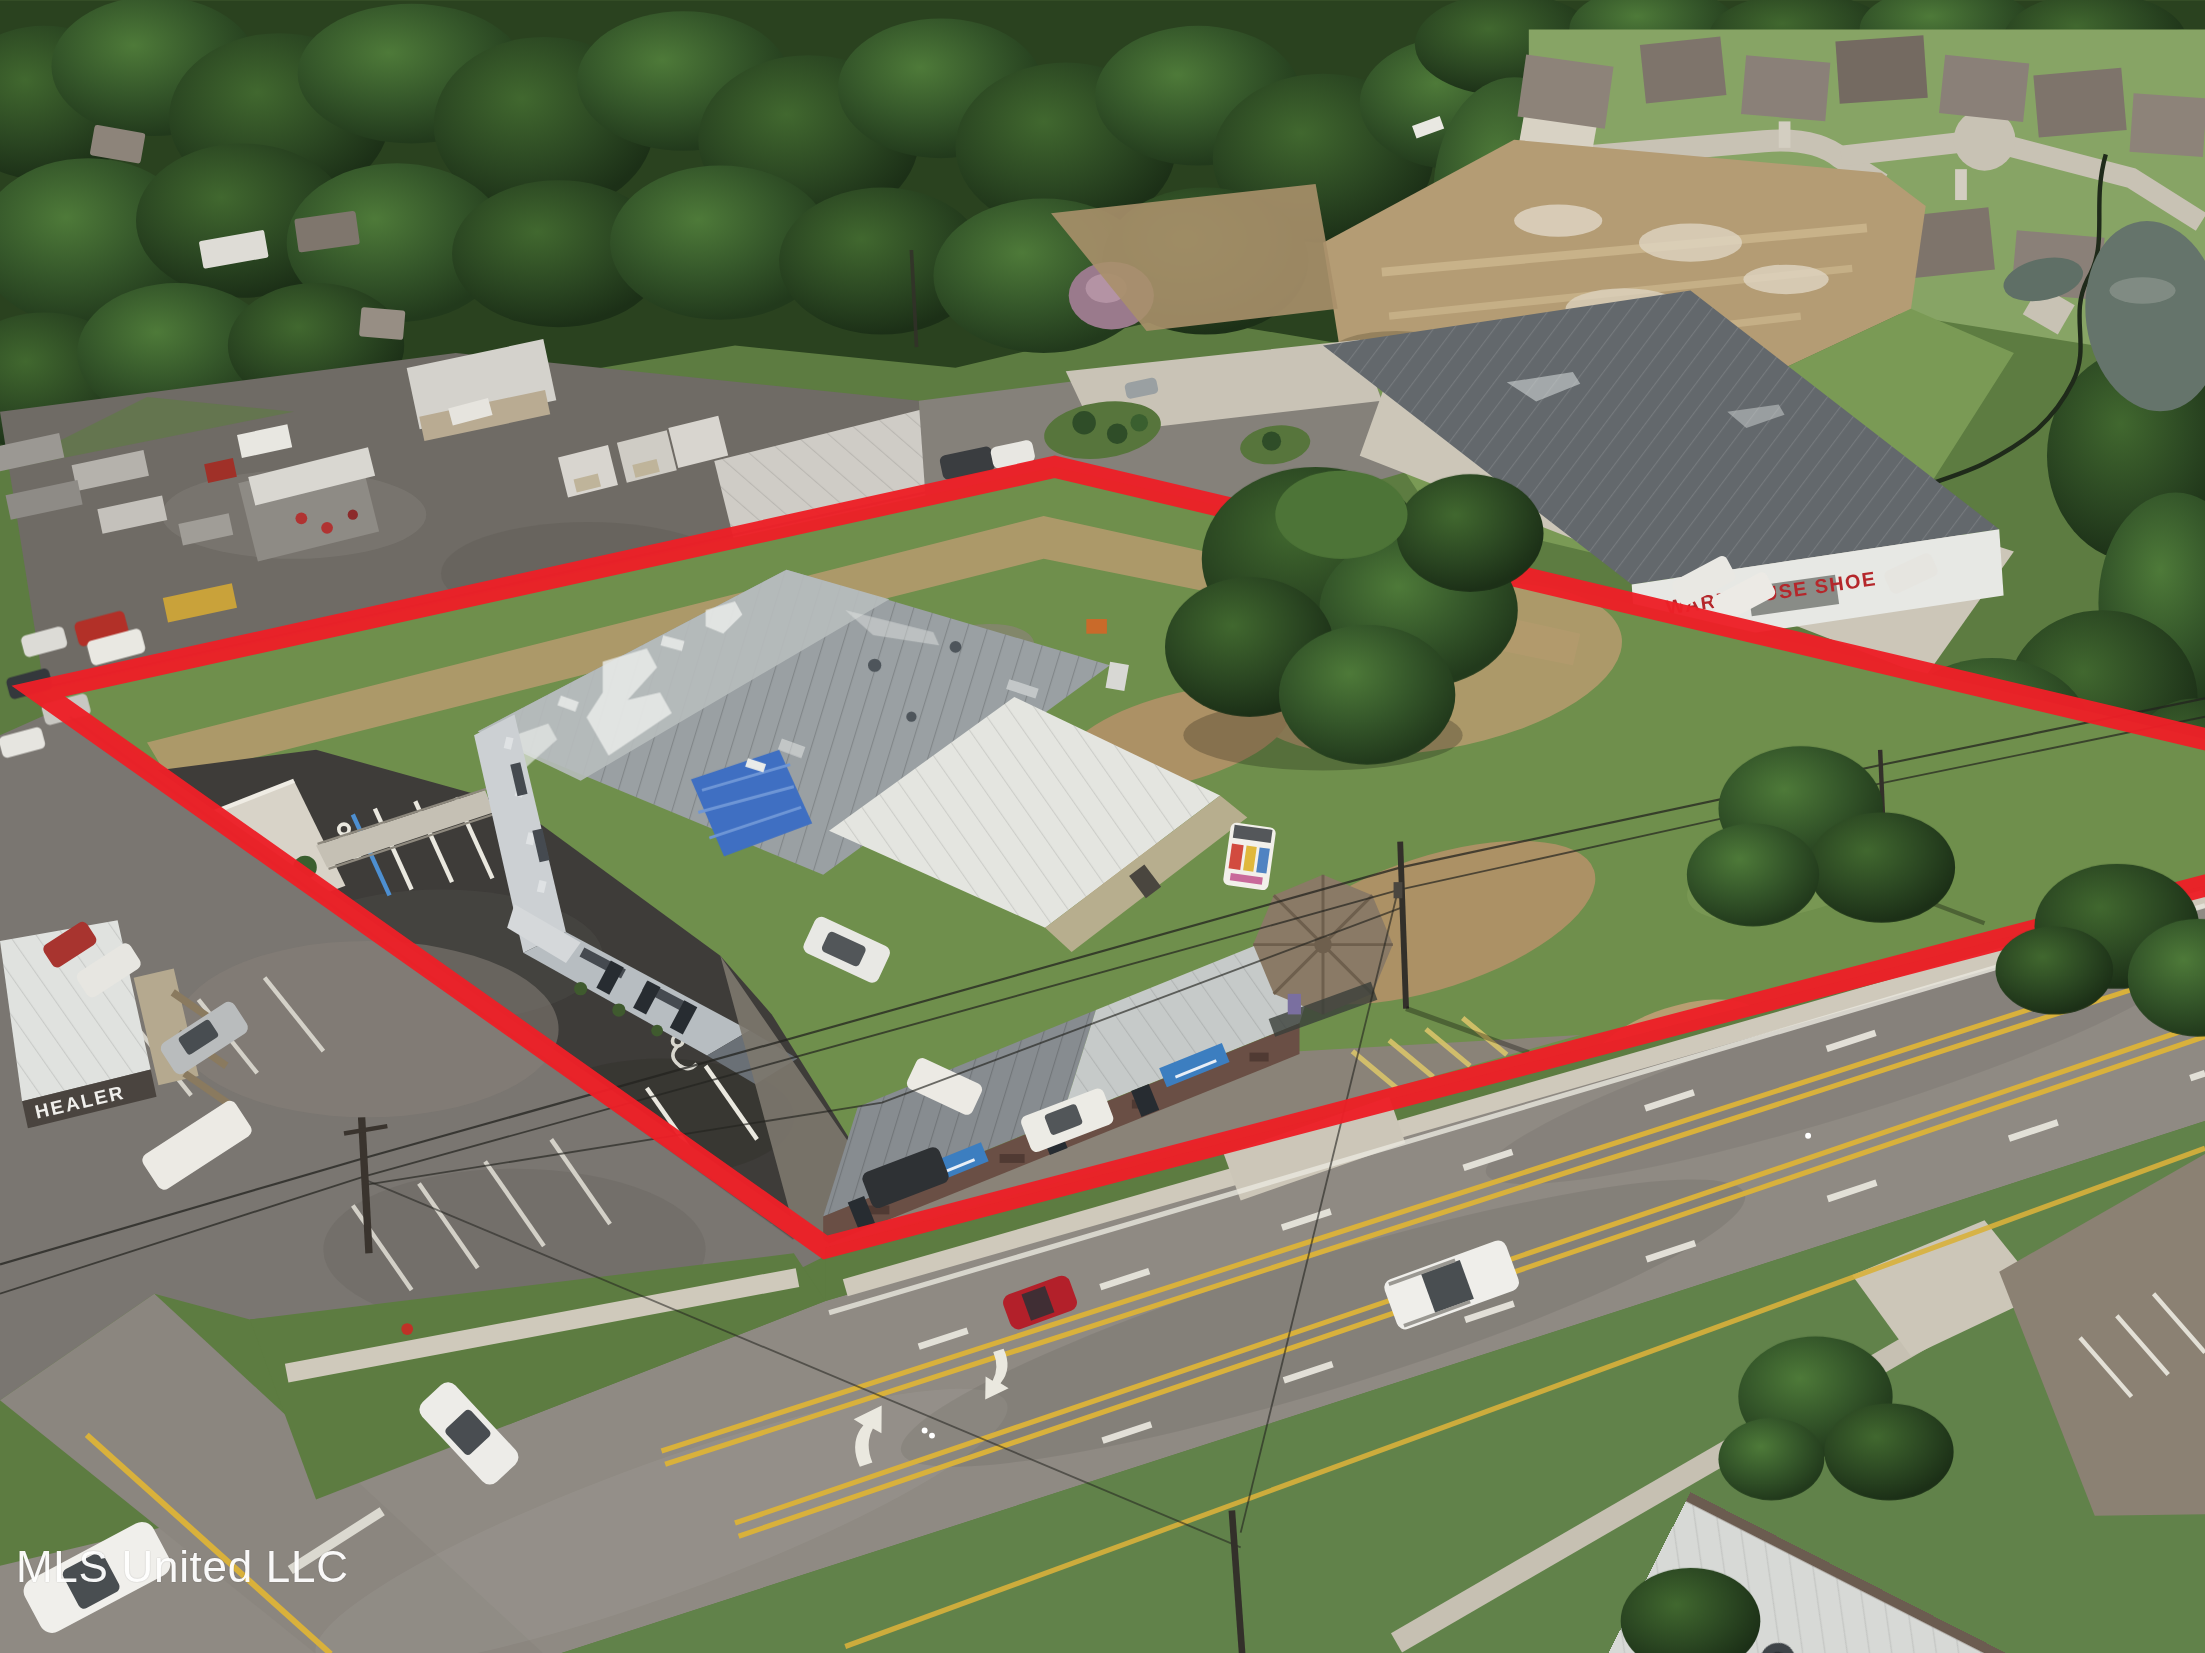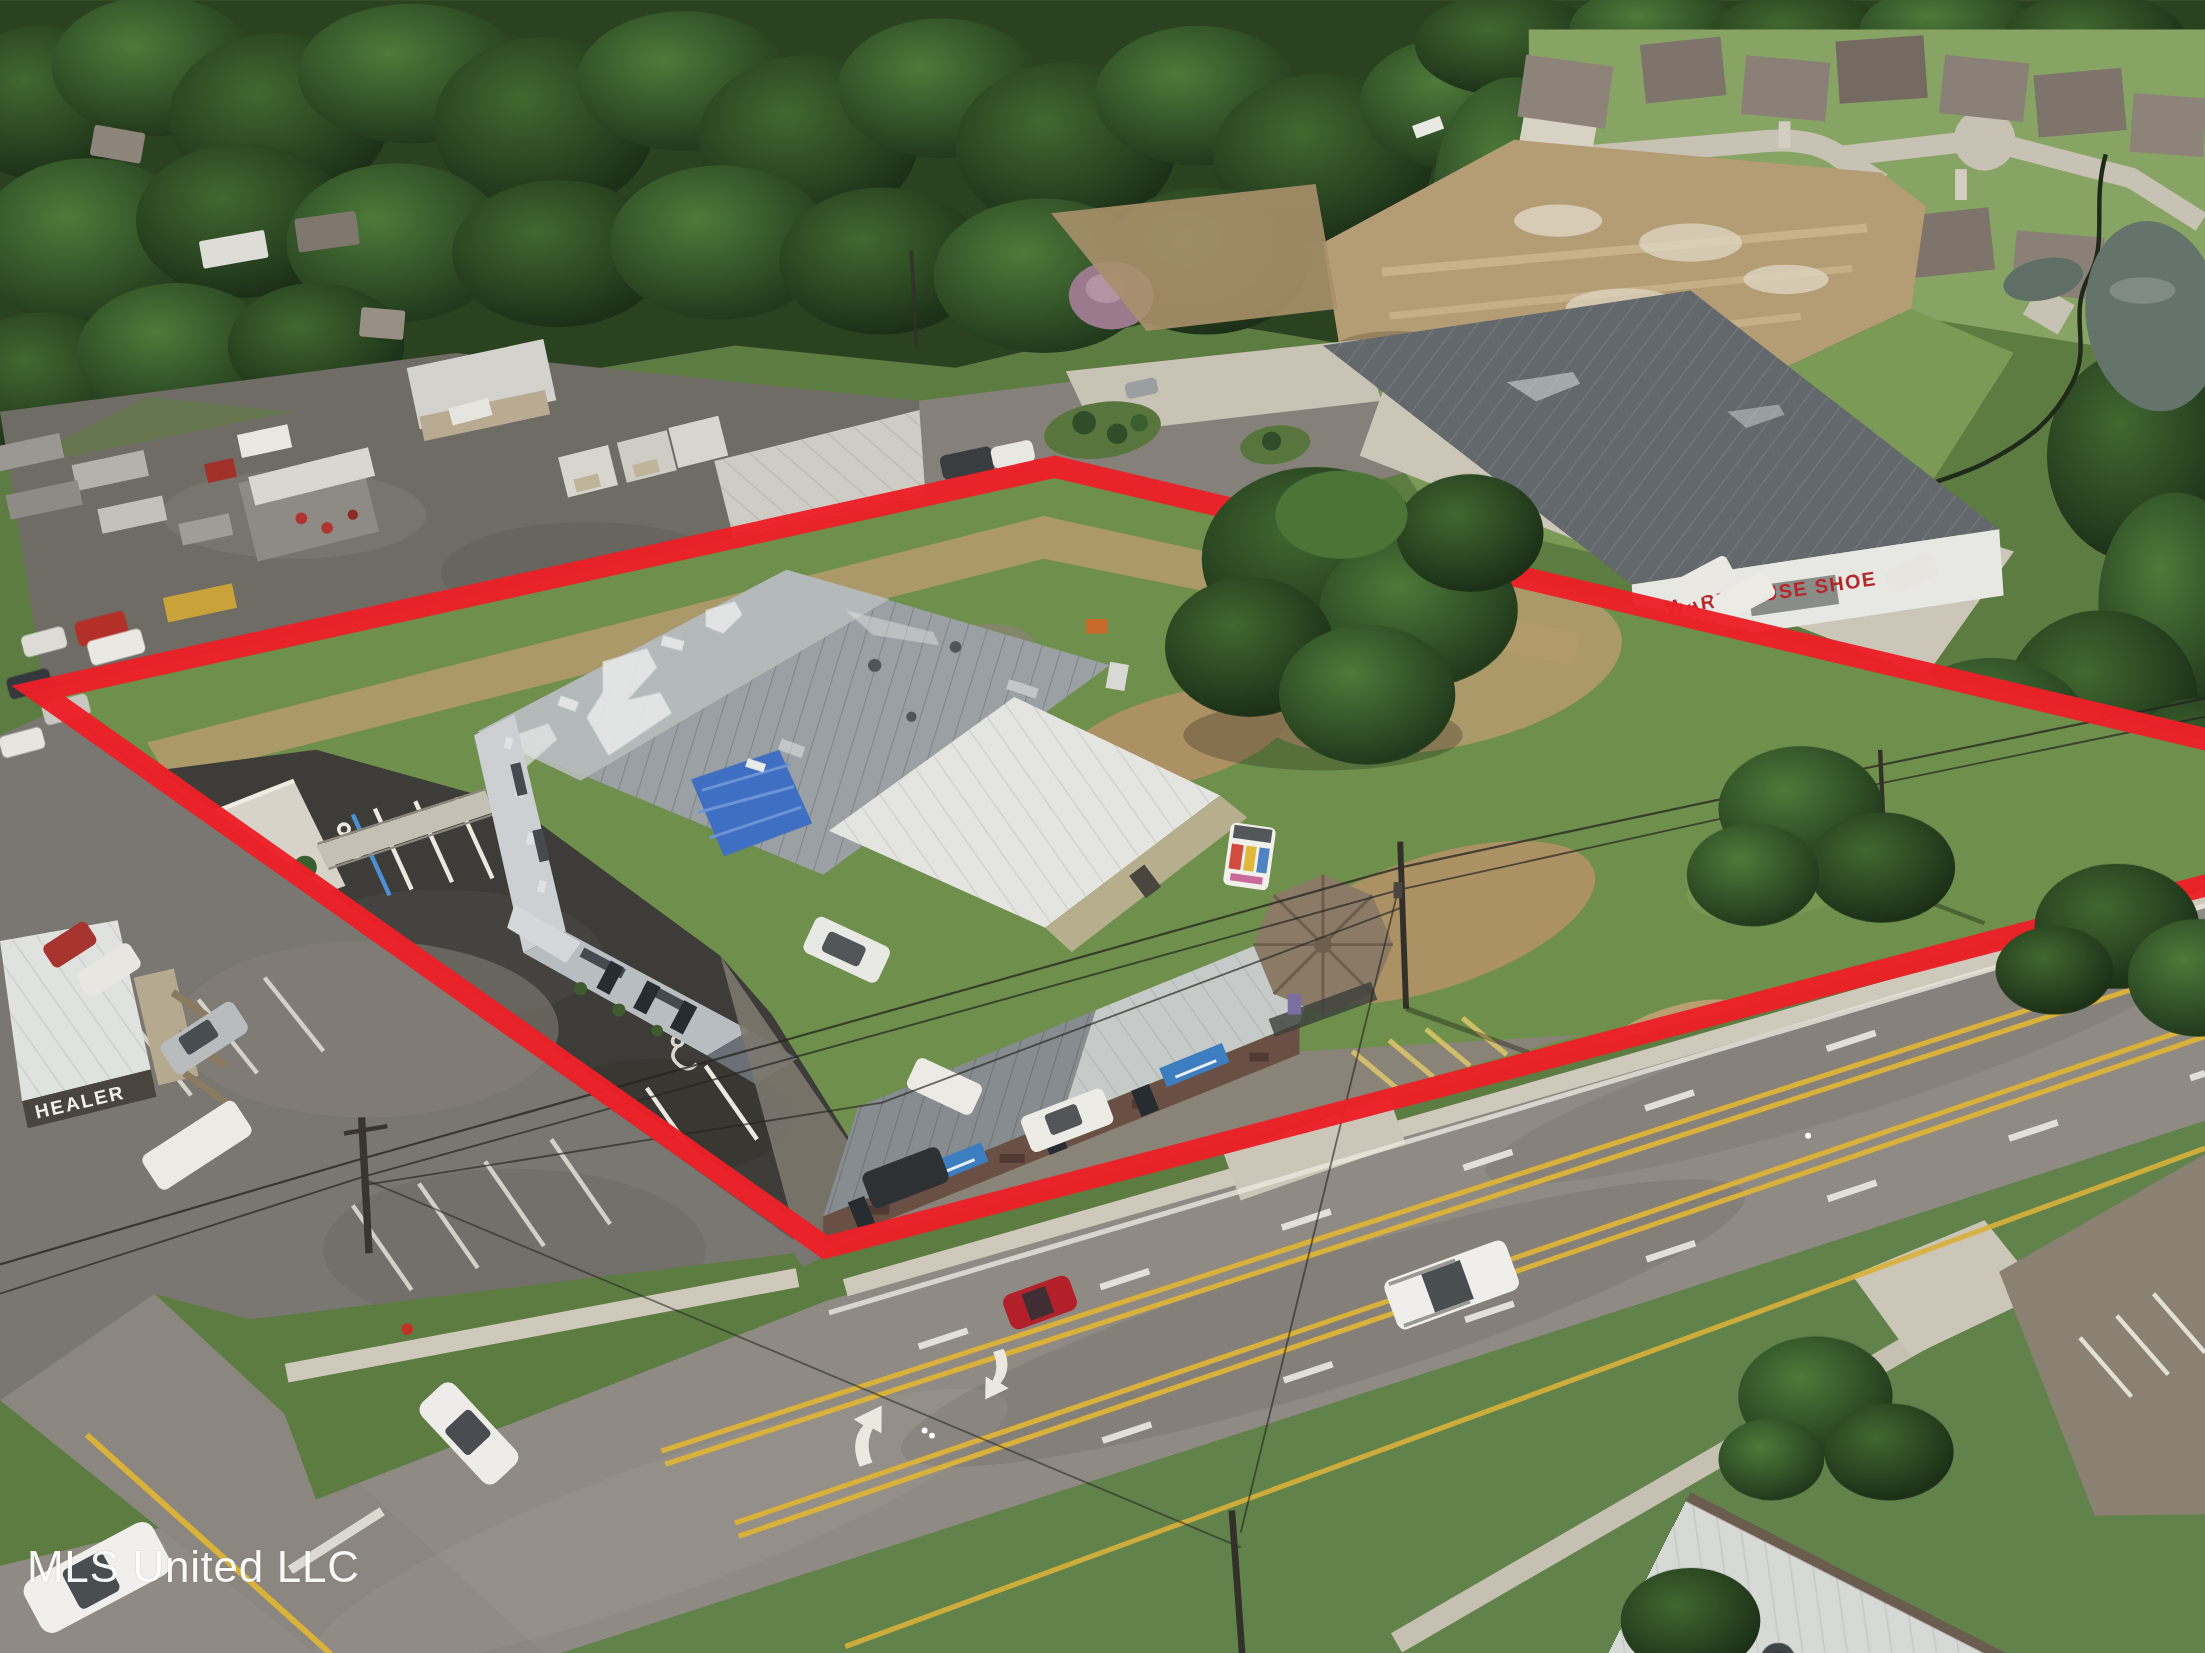--- a/index.html
+++ b/index.html
@@ -1,19 +1,19 @@
 <!DOCTYPE html>
 <html style="--boundary_red: #ec2027; --watermark_white: #ffffff; --sign_red: #b5272b; --awning_blue: #3c7ec0; --tarp_blue: #3f6fc2; --yellow_line: #d9b13b; --white_line: #eae8df; --grass_field: #6f8f4c; --grass_verge: #5d7c41; --dirt_tan: #b39a6d; --asphalt_road: #8f8a83; --asphalt_new: #3e3c39; --asphalt_old: #7a7671; --concrete: #ccc6b8; --forest_dark: #27401e; --roof_gray: #9aa0a3; --roof_dark: #63686c; --roof_silver: #c6cac9; --roof_white: #e4e5e0; --wall_white: #e7e8e4; --wall_khaki: #b7ae8e; --brick: #6a4f45; --water: #65746b; --gravel: #6f6b65;font-size:11.8px"><head>
 <meta charset="utf-8">
 <style>
   html,body{margin:0;padding:0;width:2205px;height:1654px;overflow:hidden;background:#222;}
   .stage{position:relative;width:2205px;height:1654px;font-family:"Liberation Sans",sans-serif;}
   svg{position:absolute;left:0;top:0;}
   .watermark{
-    position:absolute;left:27px;top:1542px;
+    position:absolute;left:16px;top:1542px;
     font-size:44px;letter-spacing:0.7px;font-weight:400;
     color:var(--watermark_white,#fff);opacity:.95;
     text-shadow:0 0 1.5px rgba(0,0,0,.25);
     font-family:"Liberation Sans",sans-serif;white-space:nowrap;
   }
   .sign{font-family:"Liberation Sans",sans-serif;font-weight:bold;}
 </style>
 </head>
 <body>
 

